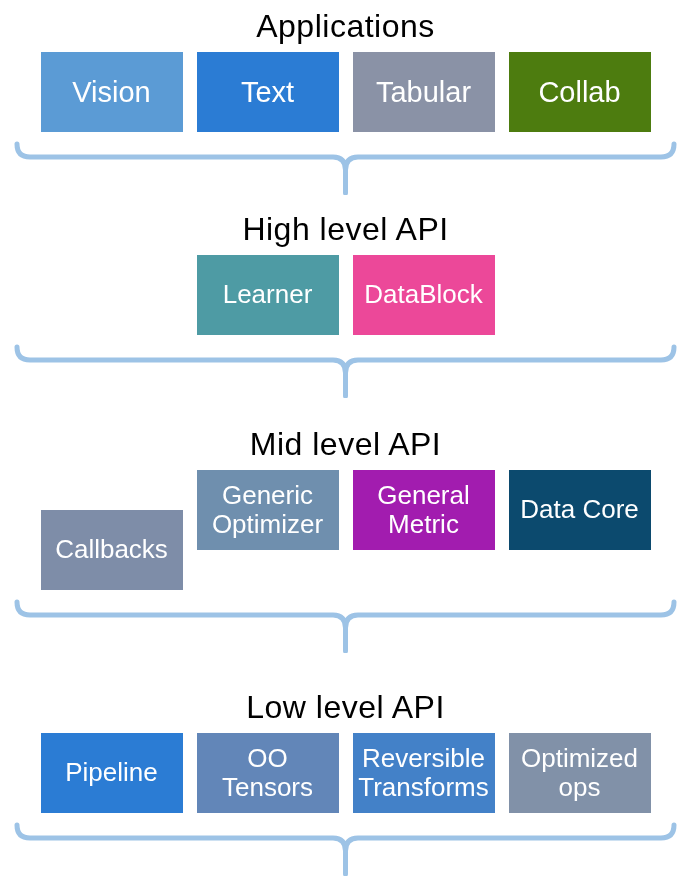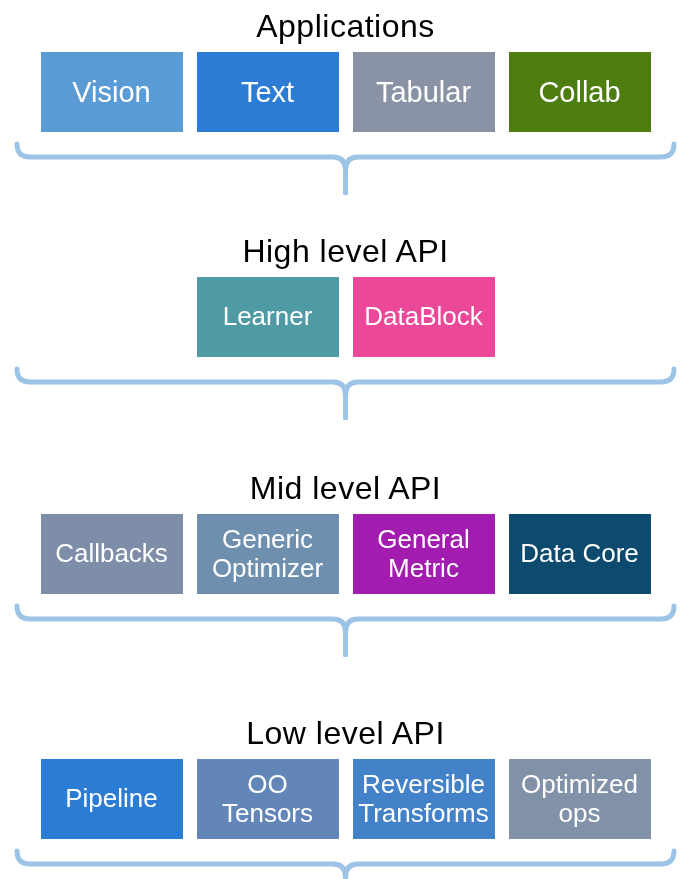--- a/index.html
+++ b/index.html
@@ -12,21 +12,20 @@
     font-family: "Liberation Sans", sans-serif;
   }
   .diagram {
     width: 691px;
     height: 879px;
     padding-top: 6px;
     box-sizing: border-box;
     display: flex;
     flex-direction: column;
     align-items: center;
-    gap: 22px;
   }
   .layer {
     display: flex;
     flex-direction: column;
     align-items: center;
   }
   .layer + .layer { margin-top: 14px; }
   .layer:nth-of-type(3) { margin-top: 26px; }
   .layer:nth-of-type(4) { margin-top: 34px; }
   .layer-title {
@@ -107,21 +106,21 @@
       </div>
     </div>
     <svg class="brace" viewBox="0 0 691 54" xmlns="http://www.w3.org/2000/svg">
       <path d="M17,3 Q17,16 30,16 L333,16 Q345.5,16 345.5,29 L345.5,52 M674,3 Q674,16 661,16 L358,16 Q345.5,16 345.5,29" style="stroke: rgb(157, 195, 230);"></path>
     </svg>
   </section>
 
   <section class="layer">
     <h2 class="layer-title">Mid level API</h2>
     <div class="box-row">
-      <div class="box" style="background: rgb(126, 141, 168);">
+      <div class="box" style="background: rgb(126, 141, 168); margin-top: 40px;">
         <span>Callbacks</span>
       </div>
       <div class="box" style="background: rgb(111, 143, 174);">
         <span>Generic Optimizer</span>
       </div>
       <div class="box" style="background: #a21caf;">
         <span>General Metric</span>
       </div>
       <div class="box" style="background: #0c4a6e;">
         <span>Data Core</span>

